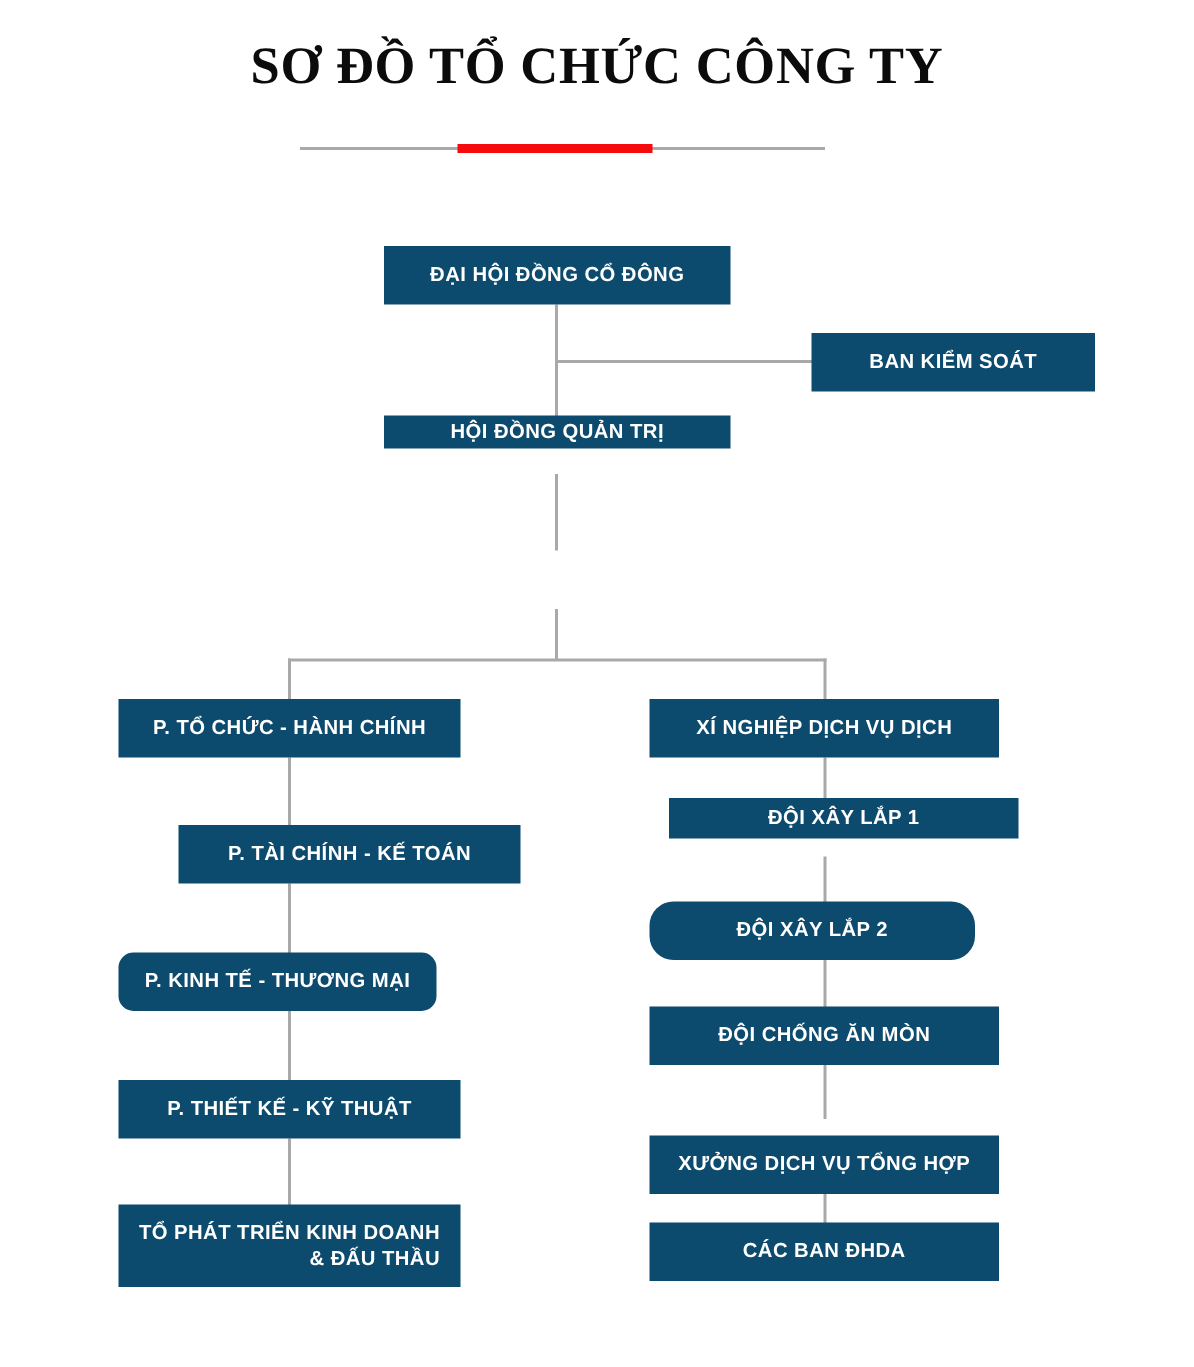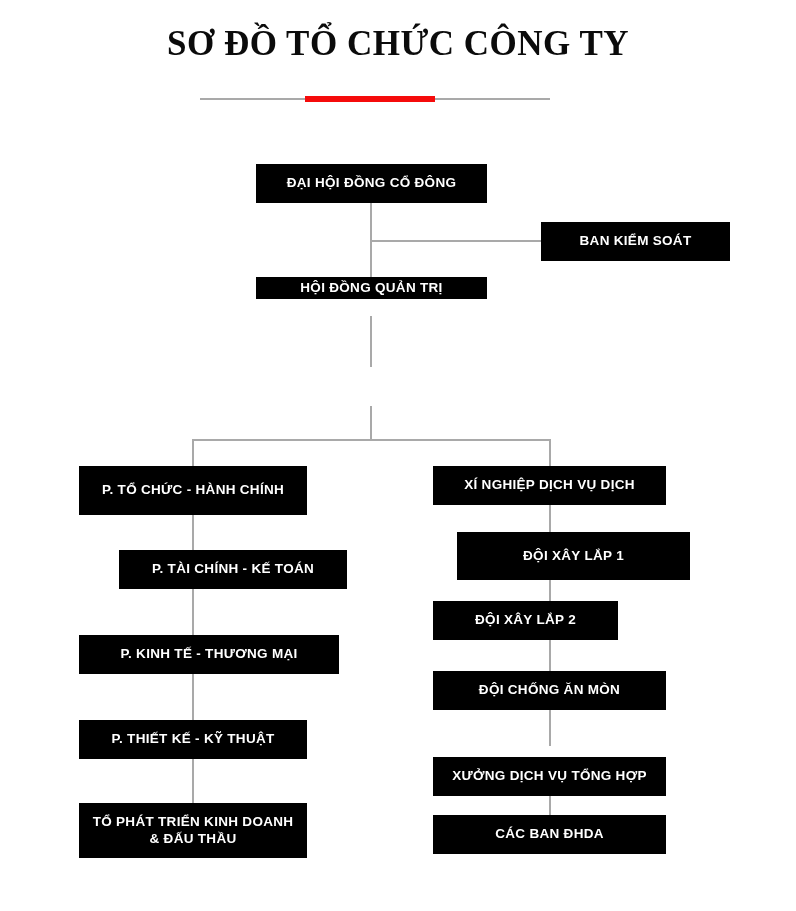--- a/index.html
+++ b/index.html
@@ -45,29 +45,29 @@
     left: 305px;
     top: 96px;
     width: 130px;
     height: 6px;
     background: #f50b0b;
   }
 
   
   .node {
     position: absolute;
-    background: #000000;
+    background: #0c4a6e;
     color: #ffffff;
     font-weight: bold;
     font-size: 13.5px;
     letter-spacing: 0.3px;
     display: flex;
     align-items: center;
     justify-content: center;
-    text-align: center;
+    text-align: right;
     line-height: 1.25;
     box-sizing: border-box;
     padding: 0 6px;
   }
   .node.two-line { font-size: 13.5px; }
 
   
   .conn-v {
     position: absolute;
     width: 2px;
@@ -113,27 +113,27 @@
   <div class="conn-v" style="left:549px; top:710px; height:36px;"></div>
   <div class="conn-v" style="left:549px; top:784px; height:32px;"></div>
 
   <div class="node" style="left:256px; top:164px; width:231px; height:39px;">ĐẠI HỘI ĐỒNG CỔ ĐÔNG</div>
 
   <div class="node" style="left:541px; top:222px; width:189px; height:39px;">BAN KIỂM SOÁT</div>
 
   <div class="node" style="left:256px; top:277px; width:231px; height:22px;">HỘI ĐỒNG QUẢN TRỊ</div>
 
 
-  <div class="node" style="left:79px; top:466px; width:228px; height:49px;">P. TỔ CHỨC - HÀNH CHÍNH</div>
+  <div class="node" style="left:79px; top:466px; width:228px; height:39px;">P. TỔ CHỨC - HÀNH CHÍNH</div>
   <div class="node" style="left:79px; top:550px; width:228px; height:39px;margin-left:40px;">P. TÀI CHÍNH - KẾ TOÁN</div>
-  <div class="node" style="left:79px; top:635px; width:260px; height:39px;">P. KINH TẾ - THƯƠNG MẠI</div>
+  <div class="node" style="left:79px; top:635px; width:212px; height:39px;border-radius:10px;">P. KINH TẾ - THƯƠNG MẠI</div>
   <div class="node" style="left:79px; top:720px; width:228px; height:39px;">P. THIẾT KẾ -  KỸ THUẬT</div>
   <div class="node two-line" style="left:79px; top:803px; width:228px; height:55px; white-space:pre-line;">TỔ PHÁT TRIỂN KINH DOANH
 &amp; ĐẤU THẦU</div>
 
   <div class="node" style="left:433px; top:466px; width:233px; height:39px;">XÍ NGHIỆP DỊCH VỤ DỊCH</div>
-  <div class="node" style="left:457px; top:532px; width:233px; height:48px;">ĐỘI XÂY LẮP 1</div>
-  <div class="node" style="left:433px; top:601px; width:185px; height:39px;">ĐỘI XÂY LẮP 2</div>
+  <div class="node" style="left:446px; top:532px; width:233px; height:27px;">ĐỘI XÂY LẮP 1</div>
+  <div class="node" style="left:433px; top:601px; width:217px; height:39px;border-radius:16px;">ĐỘI XÂY LẮP 2</div>
   <div class="node" style="left:433px; top:671px; width:233px; height:39px;">ĐỘI CHỐNG ĂN MÒN</div>
   <div class="node" style="left:433px; top:745px; width:233px; height:39px;margin-top:12px;">XƯỞNG DỊCH VỤ TỔNG HỢP</div>
   <div class="node" style="left:433px; top:815px; width:233px; height:39px;">CÁC BAN ĐHDA</div>
 
 </div>
 
 </body></html>

